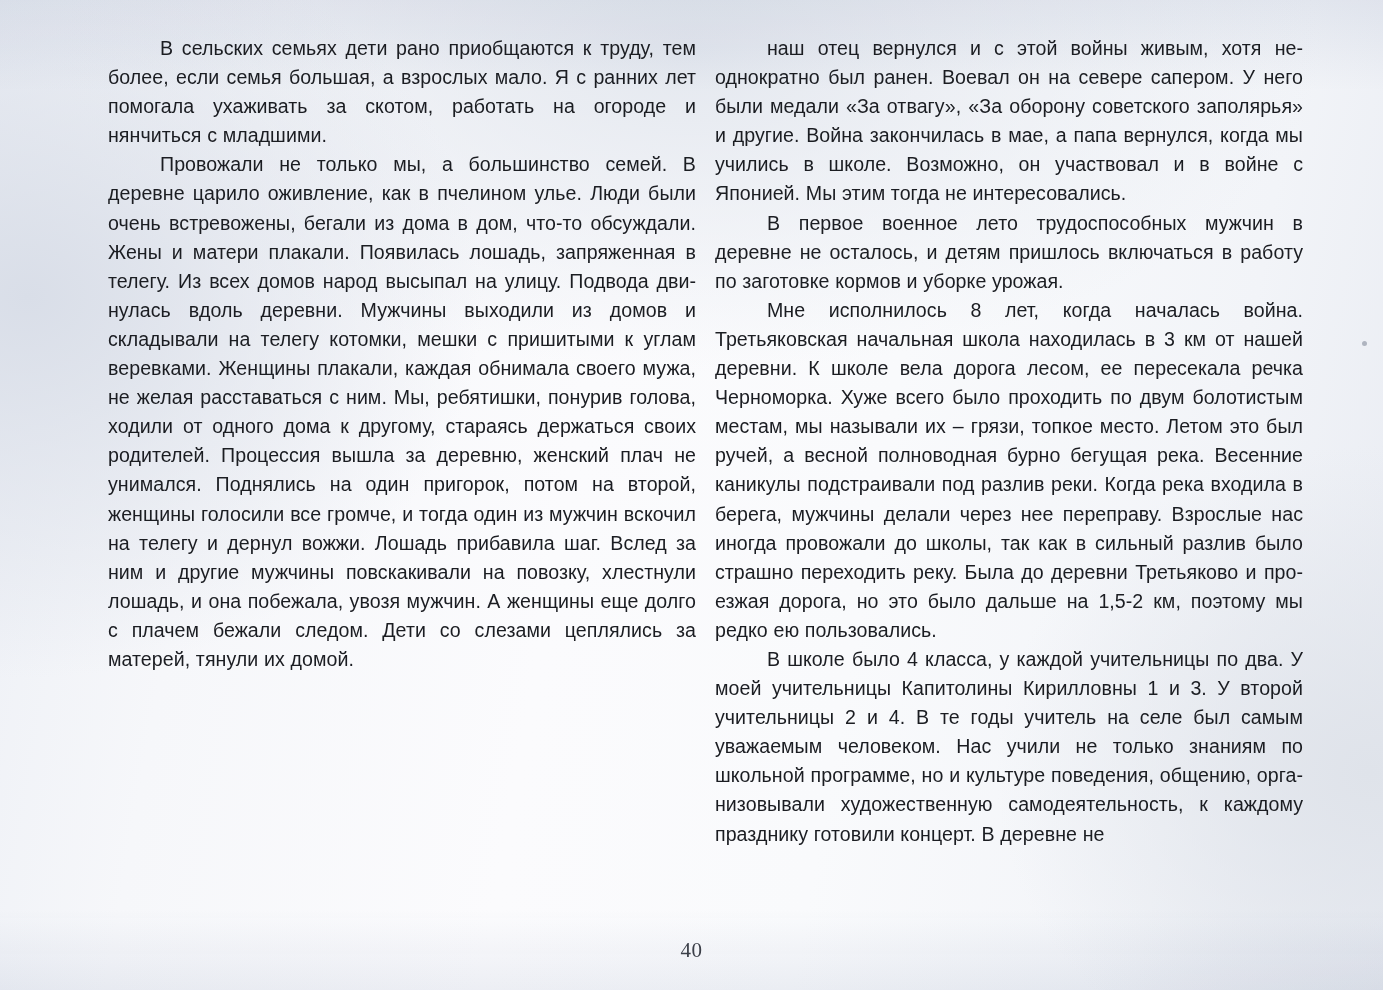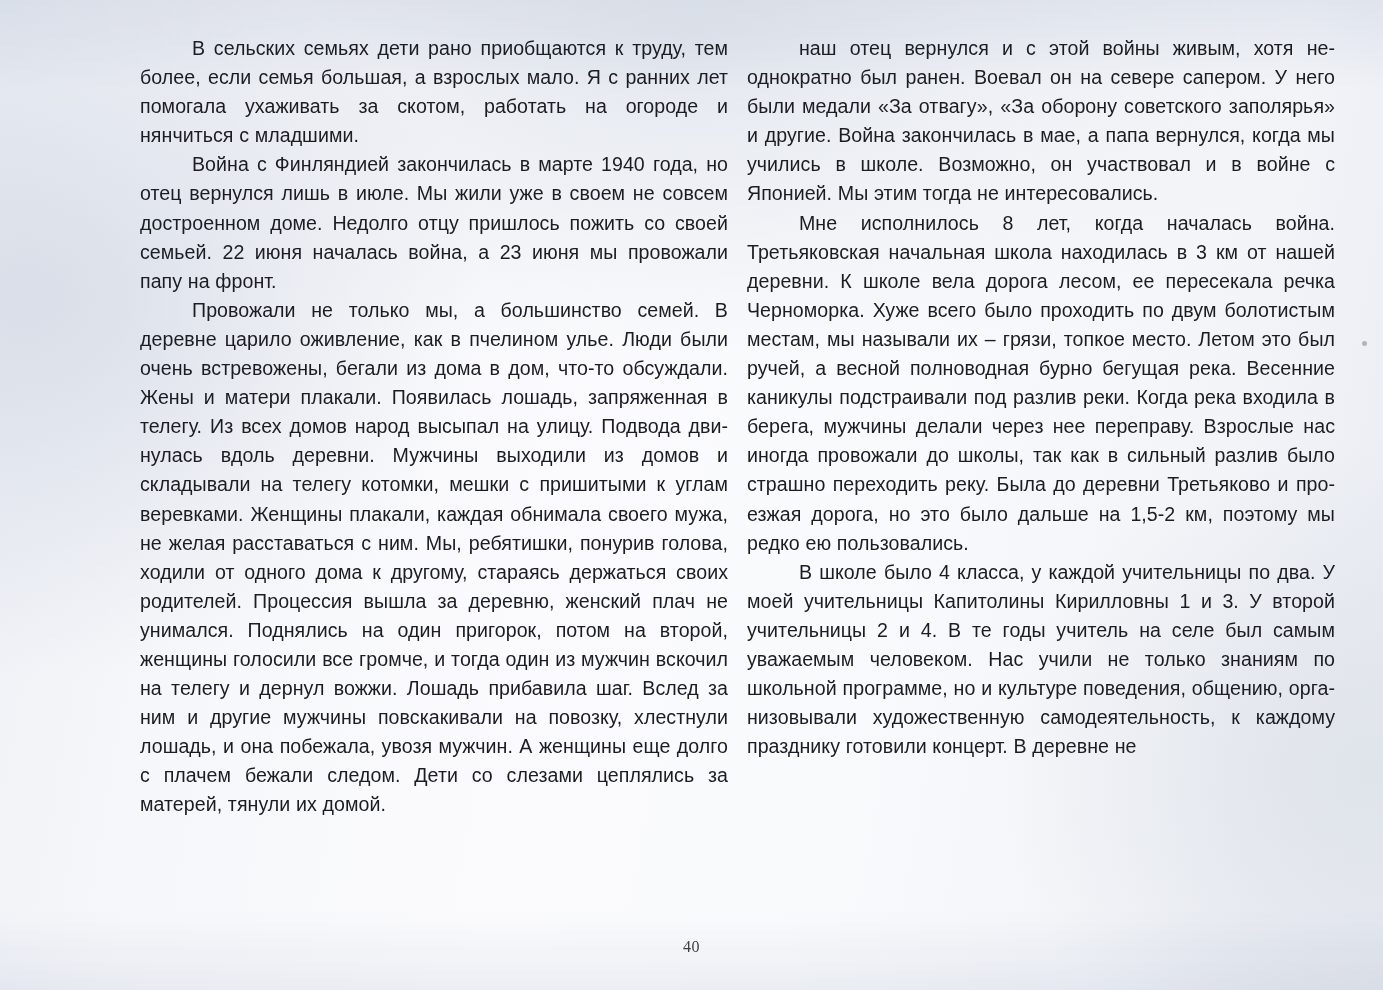--- a/index.html
+++ b/index.html
@@ -39,42 +39,41 @@
     position: absolute;
     top: 34px;
     width: 588px;
     text-align: justify;
     text-justify: inter-word;
     font-size: 19.6px;
     line-height: 29.1px;
     letter-spacing: 0.05px;
     word-spacing: 0.2px;
     hyphens: manual;
-    margin-left: 32px;
   }
 
   #col-left  { left: 108px; }
   #col-right { left: 715px; }
 
   .column p {
     margin: 0;
     text-indent: 52px;
   }
 
   
   .column p:last-child { margin-bottom: 0; }
 
   #page-number {
     position: absolute;
     left: 0;
     right: 0;
     top: 938px;
     text-align: center;
     font-family: "Liberation Serif", "DejaVu Serif", serif;
-    font-size: 16px;
+    font-size: 21px;
     color: #3b3f48;
     letter-spacing: 0.4px;
   }
 
   
   #scan-speck {
     position: absolute;
     left: 1362px;
     top: 341px;
     width: 5px;
@@ -87,26 +86,26 @@
 </style>
 </head>
 <body>
 
 <div id="page">
 
   <div id="paper-tint"></div>
 
   <div class="column" id="col-left">
     <p>В сельских семьях дети рано приобщаются к труду, тем более, если семья большая, а взрослых мало. Я с ранних лет помогала ухаживать за ско­том, работать на огороде и нянчиться с младшими.</p>
-    <p>Война с Финляндией закончилась в марте 1940 года, но отец вернулся лишь в июле. Мы жили уже в своем не совсем достроенном доме.  Недолго отцу пришлось пожить со своей семьей.  22 июня началась война, а 23 июня мы провожали папу на фронт.</p>
     <p>Провожали не только мы, а большинство се­мей. В деревне царило оживление, как в пчелином улье. Люди были очень встревожены, бегали из до­ма в дом, что-то обсуждали. Жены и матери  плака­ли. Появилась лошадь, запряженная в телегу.  Из всех домов народ высыпал на улицу. Подвода дви­нулась вдоль деревни. Мужчины выходили из до­мов и складывали на телегу котомки, мешки с при­шитыми к углам веревками. Женщины плакали, ка­ждая обнимала своего мужа, не желая расставать­ся с ним. Мы,  ребятишки,   понурив голова­, ходили от одного дома к другому, стараясь держаться сво­их родителей.  Процессия вышла за деревню, жен­ский плач не унимался. Поднялись на один приго­рок, потом на второй, женщины голосили все гром­че, и тогда один из мужчин вскочил на телегу и дер­нул вожжи. Лошадь прибавила шаг. Вслед за ним и другие мужчины повскакивали на повозку, хлестну­ли лошадь, и она побежала,  увозя мужчин. А жен­щины еще долго с плачем бежали следом. Дети со слезами цеплялись за матерей, тянули их домой.</p>
   </div>
 
   <div class="column" id="col-right">
     <p>наш отец вернулся и с этой войны живым, хотя не­однократно был ранен. Воевал он на севере сапе­ром. У него были медали «За отвагу», «За оборону советского заполярья» и другие. Война закончилась в мае, а папа вернулся, когда мы учились в школе. Возможно, он участвовал и в войне с Японией. Мы этим тогда не интересовались.</p>
+    <p>В первое военное лето трудоспособных муж­чин в деревне не осталось, и детям пришлось включаться в работу по заготовке кормов и уборке урожая.</p>
     <p>Мне исполнилось 8 лет, когда началась война. Третьяковская начальная школа находилась в 3 км от нашей деревни.  К школе вела дорога лесом, ее пересекала речка Черноморка. Хуже всего было проходить по двум болотистым местам, мы назы­вали их – грязи, топкое место. Летом это был ручей, а весной полноводная бурно бегущая река.  Весен­ние каникулы подстраивали под разлив реки. Когда река входила в берега,  мужчины делали через нее переправу.  Взрослые нас иногда провожали до школы, так как в сильный разлив было страшно пе­реходить реку.  Была до деревни Третьяково и про­езжая дорога, но это было дальше на 1,5-2 км, по­этому мы редко ею пользовались.</p>
     <p>В школе было 4 класса, у каждой учительницы по два. У моей учительницы Капитолины Кириллов­ны 1 и 3.  У второй учительницы 2 и 4.  В те годы учитель на селе был самым уважаемым человеком. Нас учили не только знаниям по школьной про­грамме, но и культуре поведения, общению, орга­низовывали художественную самодеятельность, к каждому празднику готовили концерт. В деревне не</p>
   </div>
 
   <div id="page-number">40</div>
 
   <div id="scan-speck"></div>
 
 </div>
 

